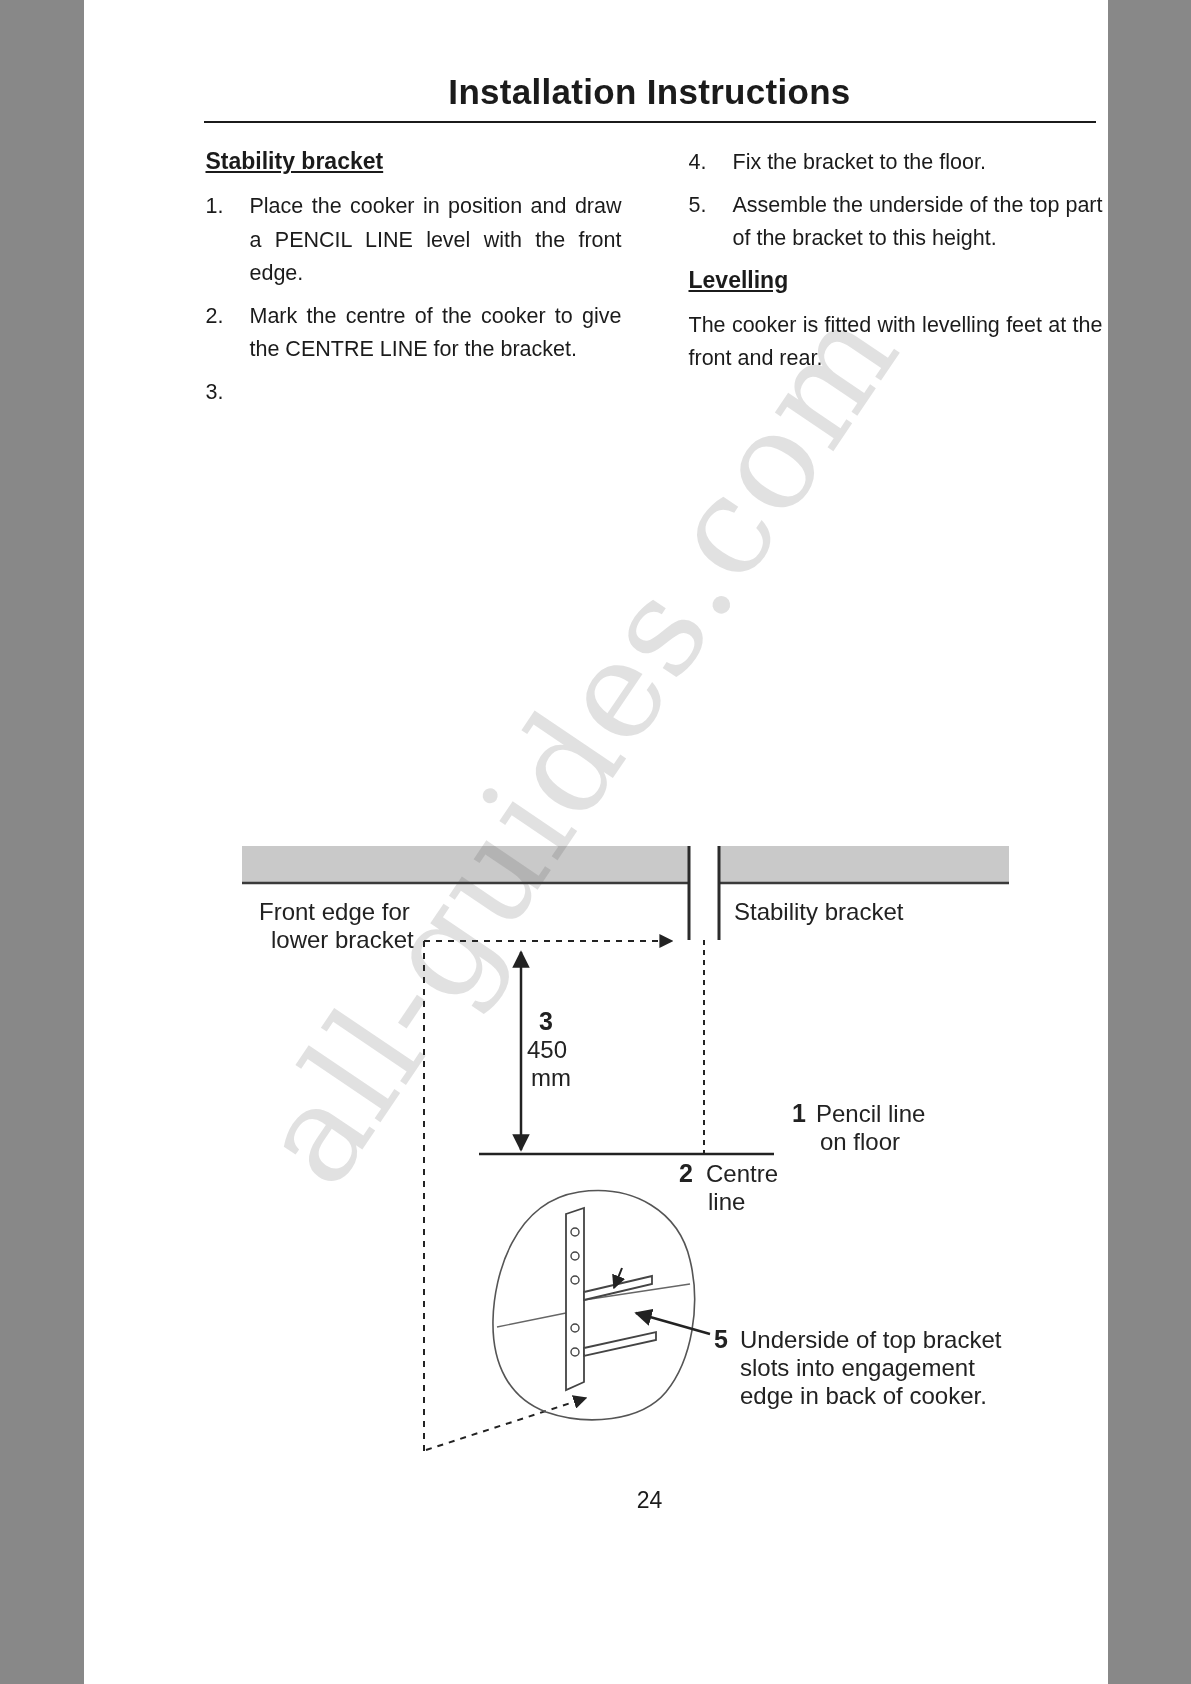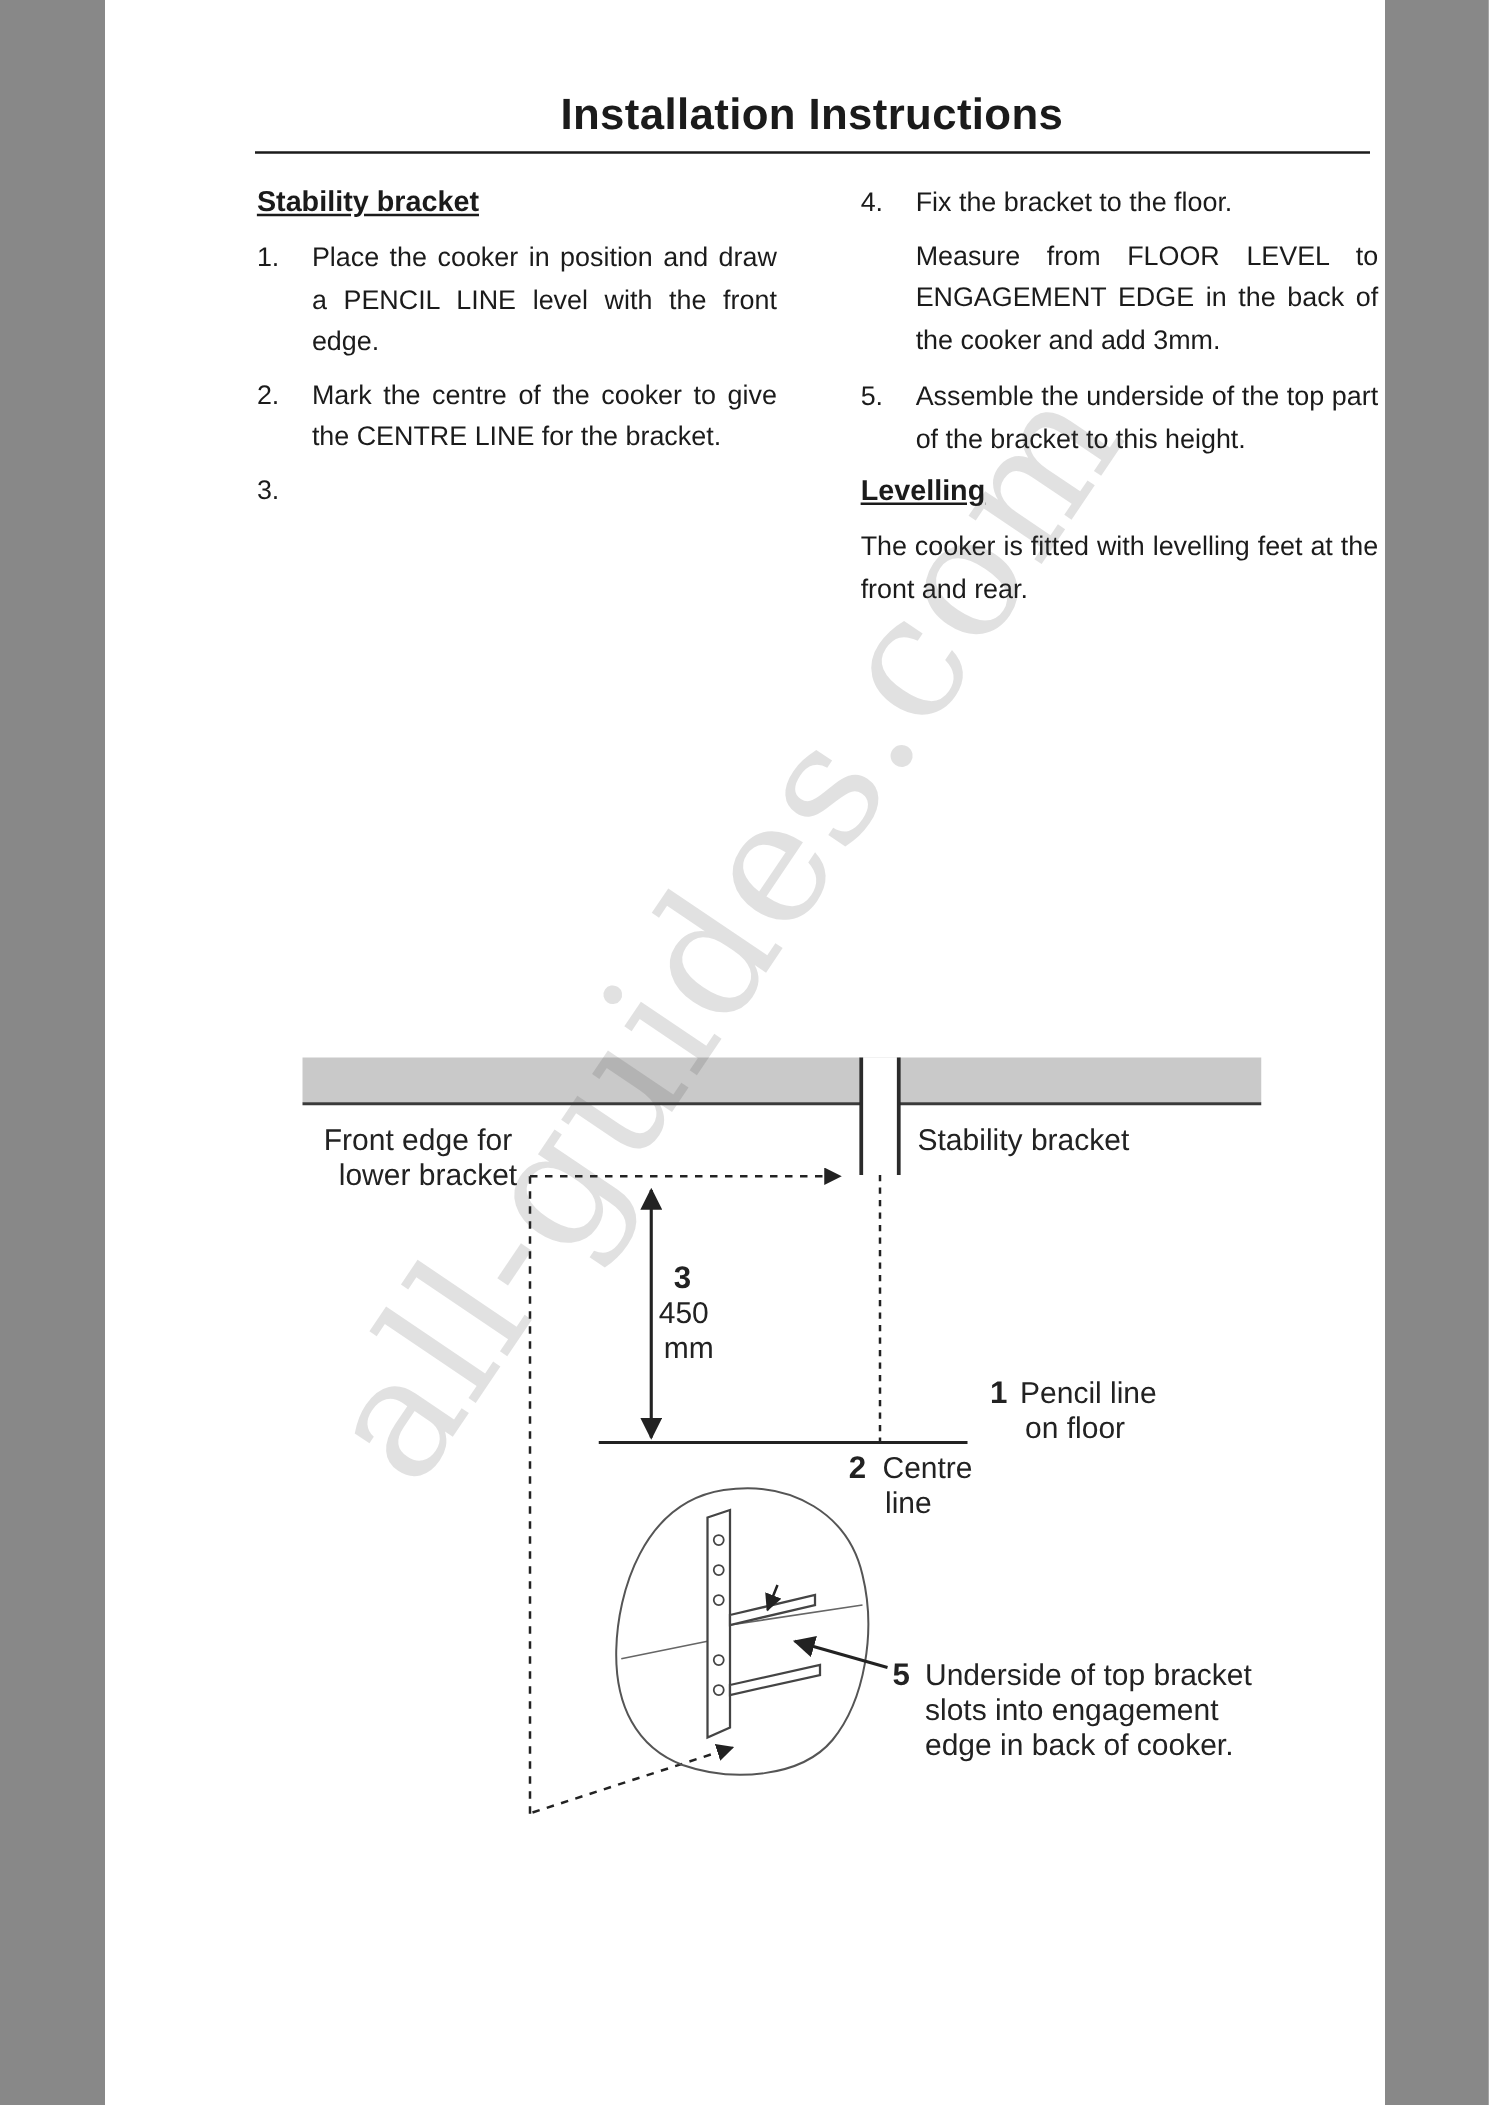--- a/index.html
+++ b/index.html
@@ -65,21 +65,20 @@
     <div class="list-item">
       <span class="list-num">3.</span>
     </div>
   </div>
 
   <div class="col col-right">
     <div class="list-item">
       <span class="list-num">4.</span>
       <span>Fix the bracket to the floor.</span>
     </div>
-    <p class="sub-para">Measure from FLOOR LEVEL to ENGAGEMENT EDGE in the back of the cooker and add 3mm.</p>
     <div class="list-item">
       <span class="list-num">5.</span>
       <span>Assemble the underside of the top part of the bracket to this height.</span>
     </div>
 
     <div class="section-heading heading-levelling">Levelling</div>
     <p class="para">The cooker is fitted with levelling feet at the front and rear.</p>
   </div>
 
   <svg class="diagram" viewBox="0 0 950 648">
@@ -137,16 +136,17 @@
     <line x1="408" y1="428" x2="400" y2="448" stroke="#222" stroke-width="2" marker-end="url(#arr)"></line>
 
     <line x1="496" y1="494" x2="422" y2="473" stroke="#222" stroke-width="2.5" marker-end="url(#arr)"></line>
 
     <text x="500" y="508" class="b">5</text>
     <text x="526" y="508">Underside of top bracket</text>
     <text x="526" y="536">slots into engagement</text>
     <text x="526" y="564">edge in back of cooker.</text>
   </svg>
 
+  <div class="page-number">24</div>
 
   <div class="watermark">all-guides.com</div>
 
 </div>
 
 </body></html>

